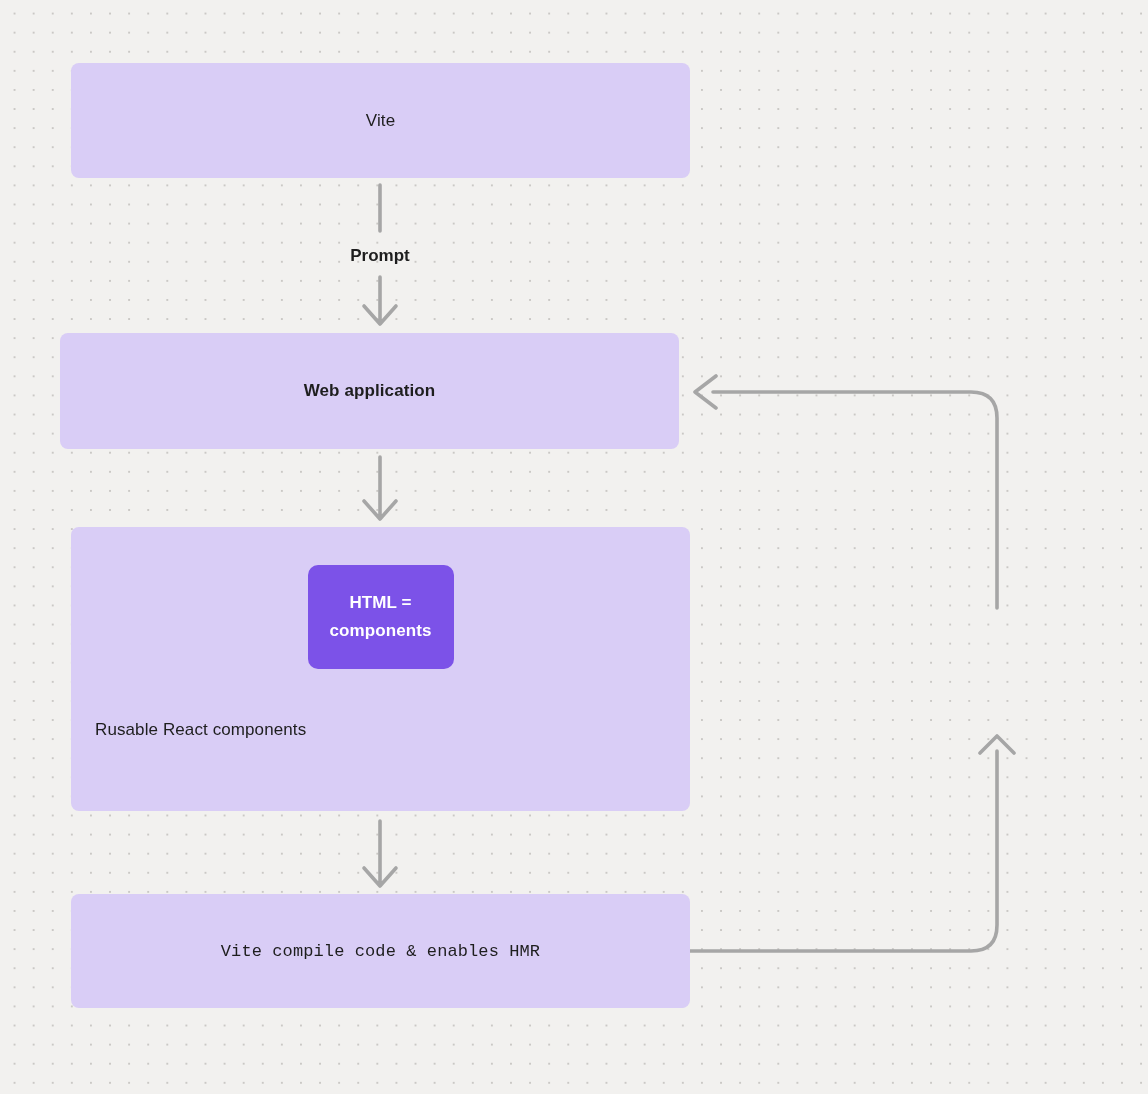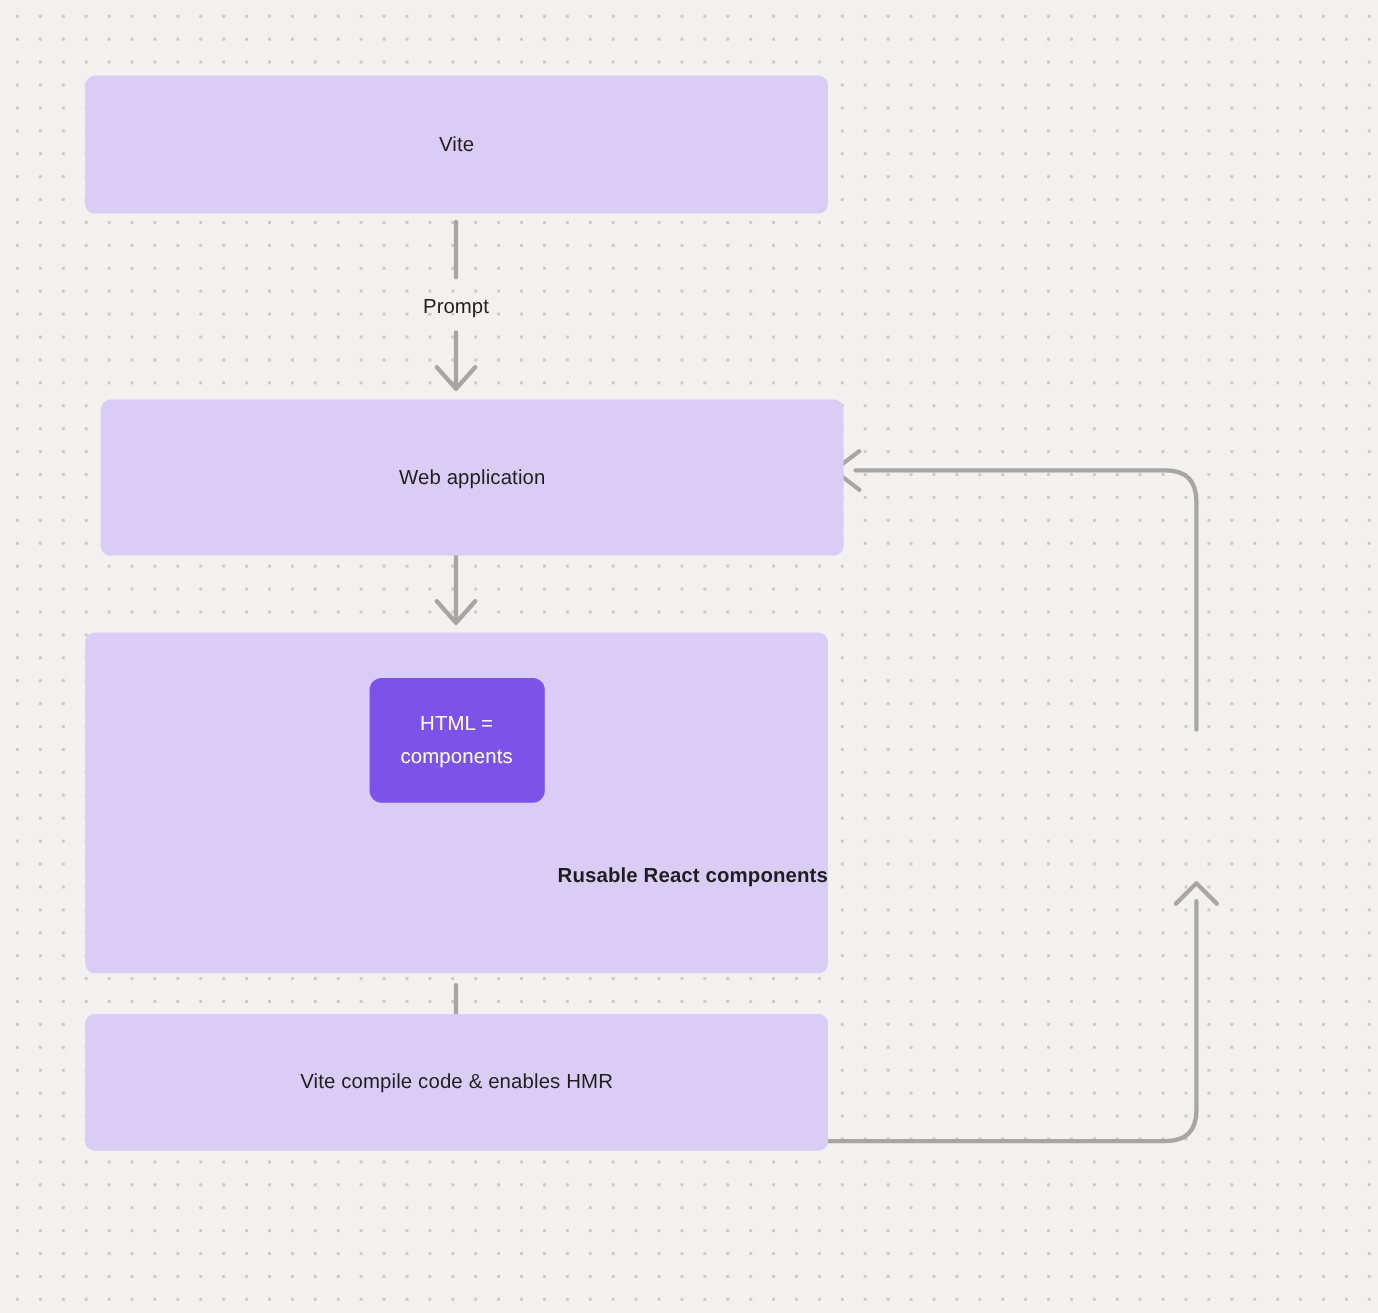--- a/index.html
+++ b/index.html
@@ -39,50 +39,50 @@
   .node{
     position:absolute;
     background:var(--node-fill);
     border-radius:8px;
     display:flex;align-items:center;justify-content:center;
     color:var(--text-dark);
     font-size:17px;font-weight:500;
     letter-spacing:.1px;
   }
   .node-user          {left:71px;  top:63px;  width:619px; height:115px;}
-  .node-webapp        {left:84px;  top:333px; width:619px; height:130px;}
+  .node-webapp        {left:60px;  top:333px; width:619px; height:116px;font-weight:bold;}
   .node-group         {left:71px;  top:527px; width:619px; height:284px; display:block;}
-  .node-vite          {left:71px;  top:845px; width:619px; height:114px;}
+  .node-vite          {left:71px;  top:894px; width:619px; height:114px;font-family:Liberation Mono, monospace;}
   .node-render-ui     {left:902px; top:613px; width:191px; height:115px;}
   .chip-row{
     position:absolute;left:0;top:38px;width:100%;
     display:flex;justify-content:center;gap:25px;
   }
   .chip{
     width:146px;height:104px;
     background:var(--chip-fill);
     border-radius:10px;
     display:flex;flex-direction:column;align-items:center;justify-content:center;
     color:var(--text-light);
-    font-size:17px;font-weight:400;
+    font-size:17px;font-weight:700;
     line-height:28px;
     text-align:center;
   }
   .chip span{display:block;}
   .group-label{
     position:absolute;left:0;top:193px;width:100%;
-    text-align:right;
+    text-align:left;
     color:var(--text-dark);
-    font-size:17px;font-weight:700;
+    font-size:17px;font-weight:400;padding-left:24px;
   }
   .edge-label{
     position:absolute;left:310px;top:246px;width:140px;
     text-align:center;
     color:var(--text-dark);
-    font-size:17px;font-weight:400;
+    font-size:17px;font-weight:700;
   }
 </style>
 </head>
 <body>
 
 <div class="canvas">
 
   <svg class="connector-layer" viewBox="0 0 1148 1094" xmlns="http://www.w3.org/2000/svg">
     <path d="M380 185 L380 231"></path>
     <path d="M380 277 L380 322 M364 306 L380 324 L396 306"></path>

